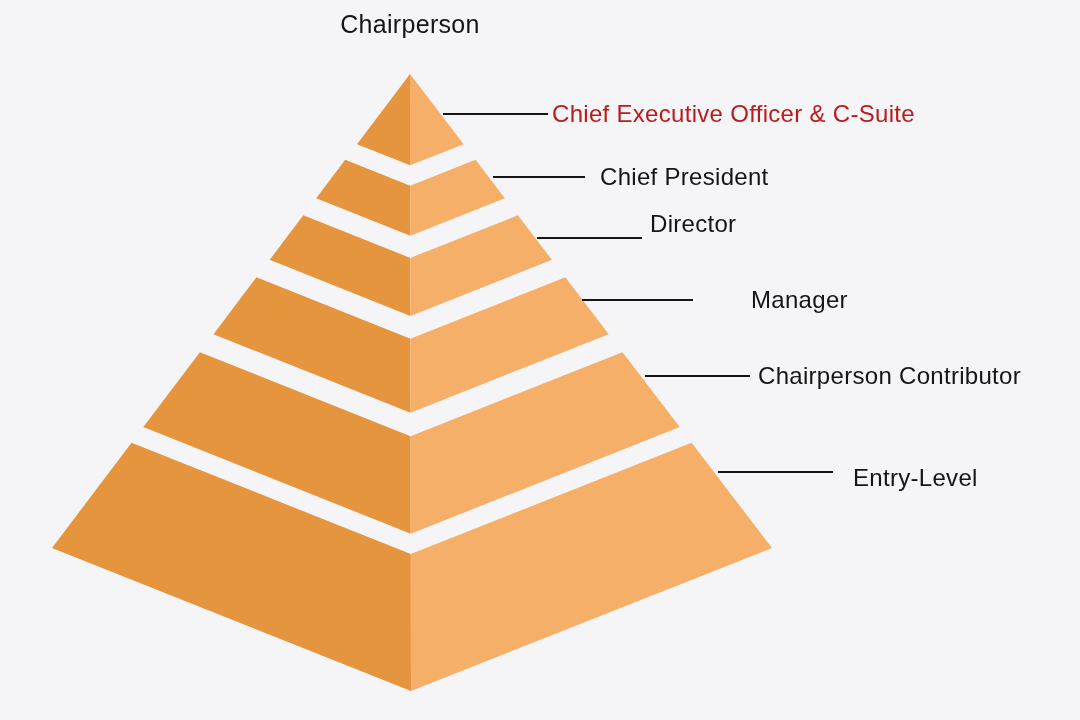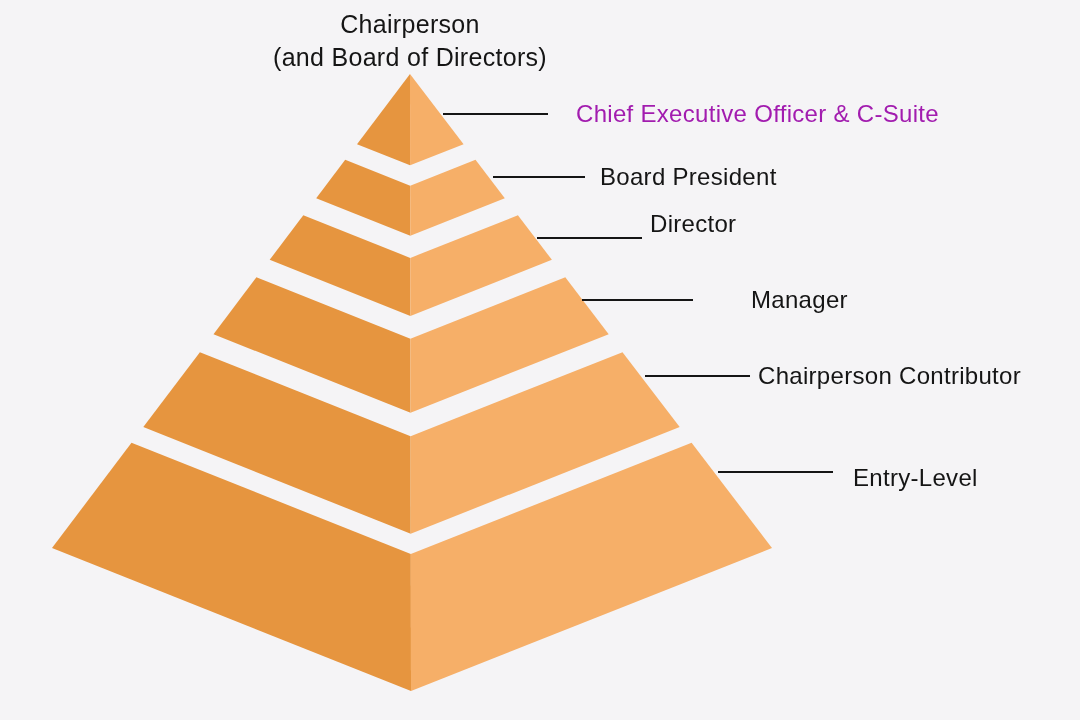--- a/index.html
+++ b/index.html
@@ -56,28 +56,27 @@
       <polygon points="256.4,277.3 410.4,338.7 410.5,412.7 213.5,334.2" fill="#E6953F"></polygon>
       <polygon points="410.4,338.7 565.3,277.3 608.7,334.2 410.5,412.7" fill="#F6AF68"></polygon>
       <polygon points="199.9,352.2 410.6,436.2 410.7,533.7 143.3,427.1" fill="#E6953F"></polygon>
       <polygon points="410.6,436.2 622.5,352.2 679.7,427.1 410.7,533.7" fill="#F6AF68"></polygon>
       <polygon points="131.5,442.8 410.8,554.0 411.0,691.0 52.0,548.0" fill="#E6953F"></polygon>
       <polygon points="410.8,554.0 691.6,442.8 772.0,548.0 411.0,691.0" fill="#F6AF68"></polygon>
     </svg>
 
   <div class="title">
     <div>Chairperson</div>
-    <div>(and Board of Directors)</div>
   </div>
 
   <div id="annotations">
       <div class="leader" style="left: 443px; top: 113px; width: 105px; background: rgb(21, 21, 21);"></div>
-      <div class="lv-label" style="left: 576px; top: 114px; color: #a21caf;">Chief Executive Officer &amp; C-Suite</div>
+      <div class="lv-label" style="left: 552px; top: 114px; color: #b91c1c;">Chief Executive Officer &amp; C-Suite</div>
       <div class="leader" style="left: 493px; top: 176px; width: 92px; background: rgb(21, 21, 21);"></div>
-      <div class="lv-label" style="left: 600px; top: 177px; color: rgb(21, 21, 21);">Board President</div>
+      <div class="lv-label" style="left: 600px; top: 177px; color: rgb(21, 21, 21);">Chief President</div>
       <div class="leader" style="left: 537px; top: 237px; width: 105px; background: rgb(21, 21, 21);"></div>
       <div class="lv-label" style="left: 650px; top: 224px; color: rgb(21, 21, 21);">Director</div>
       <div class="leader" style="left: 582px; top: 299px; width: 111px; background: rgb(21, 21, 21);"></div>
       <div class="lv-label" style="left: 703px; top: 300px; color: rgb(21, 21, 21); margin-left: 48px;">Manager</div>
       <div class="leader" style="left: 645px; top: 375px; width: 105px; background: rgb(21, 21, 21);"></div>
       <div class="lv-label" style="left: 758px; top: 376px; color: rgb(21, 21, 21);">Chairperson Contributor</div>
       <div class="leader" style="left: 718px; top: 471px; width: 115px; background: rgb(21, 21, 21);"></div>
       <div class="lv-label" style="left: 853px; top: 478px; color: rgb(21, 21, 21);">Entry-Level</div>
     </div>
 </div>

